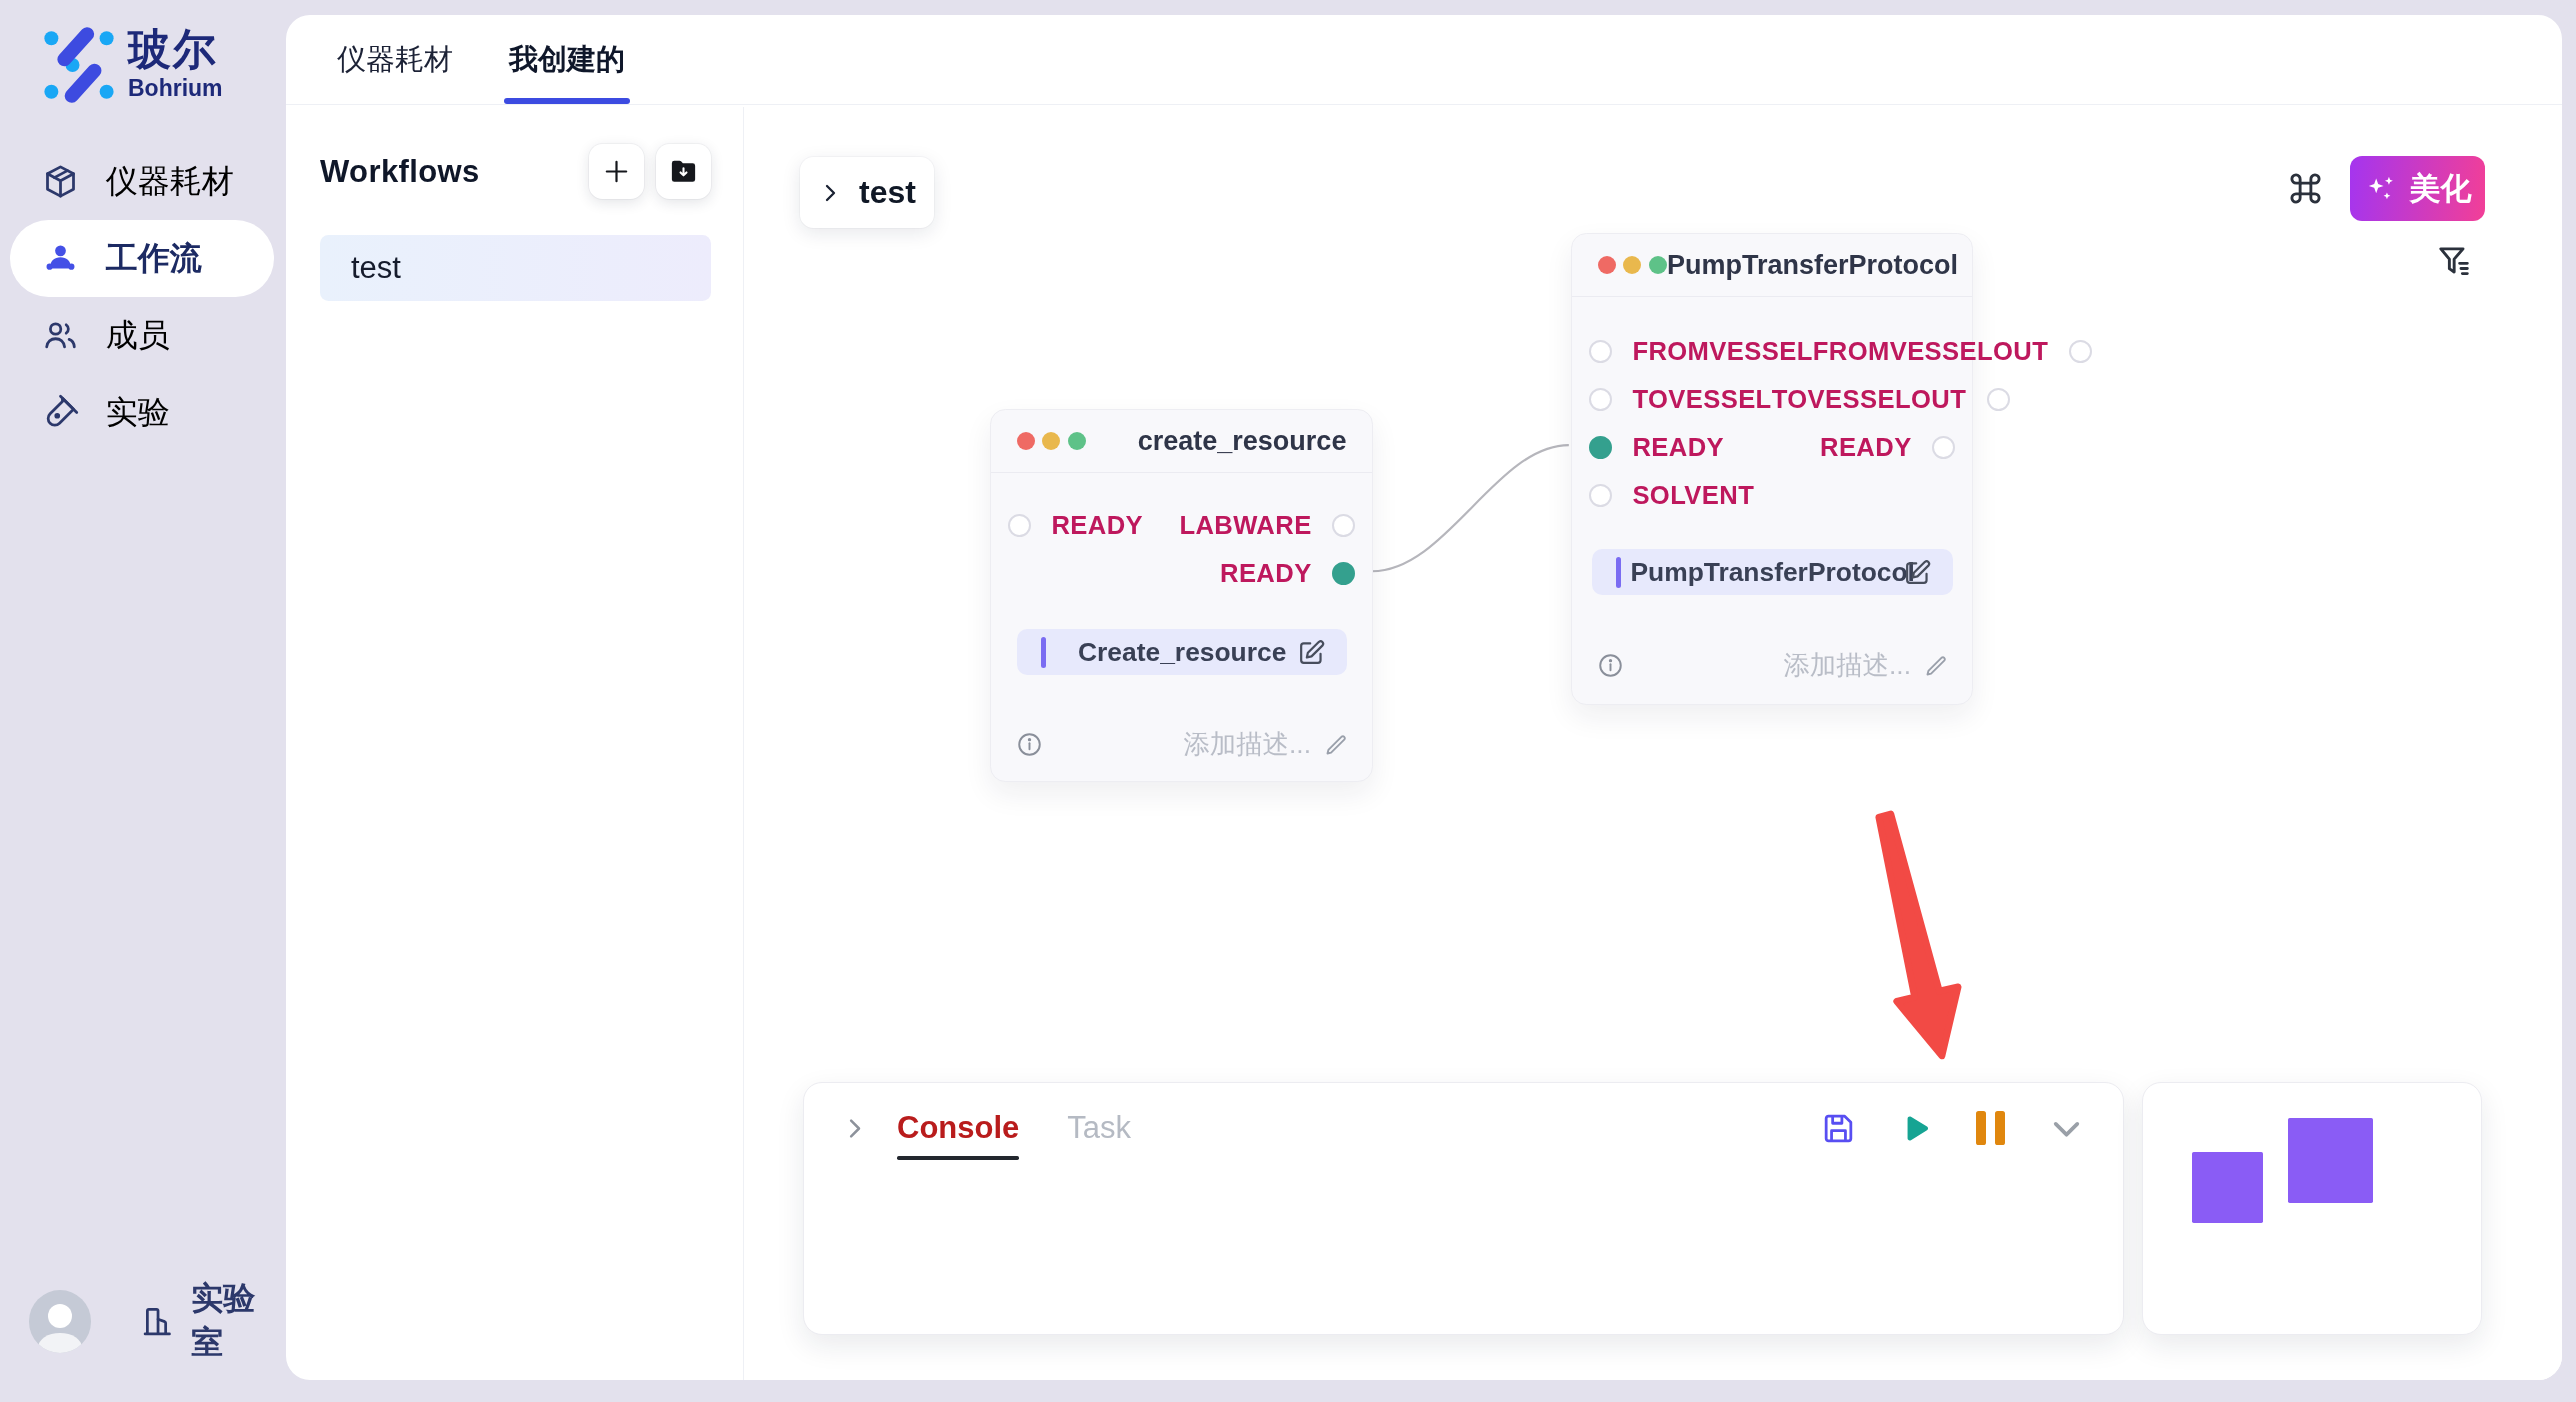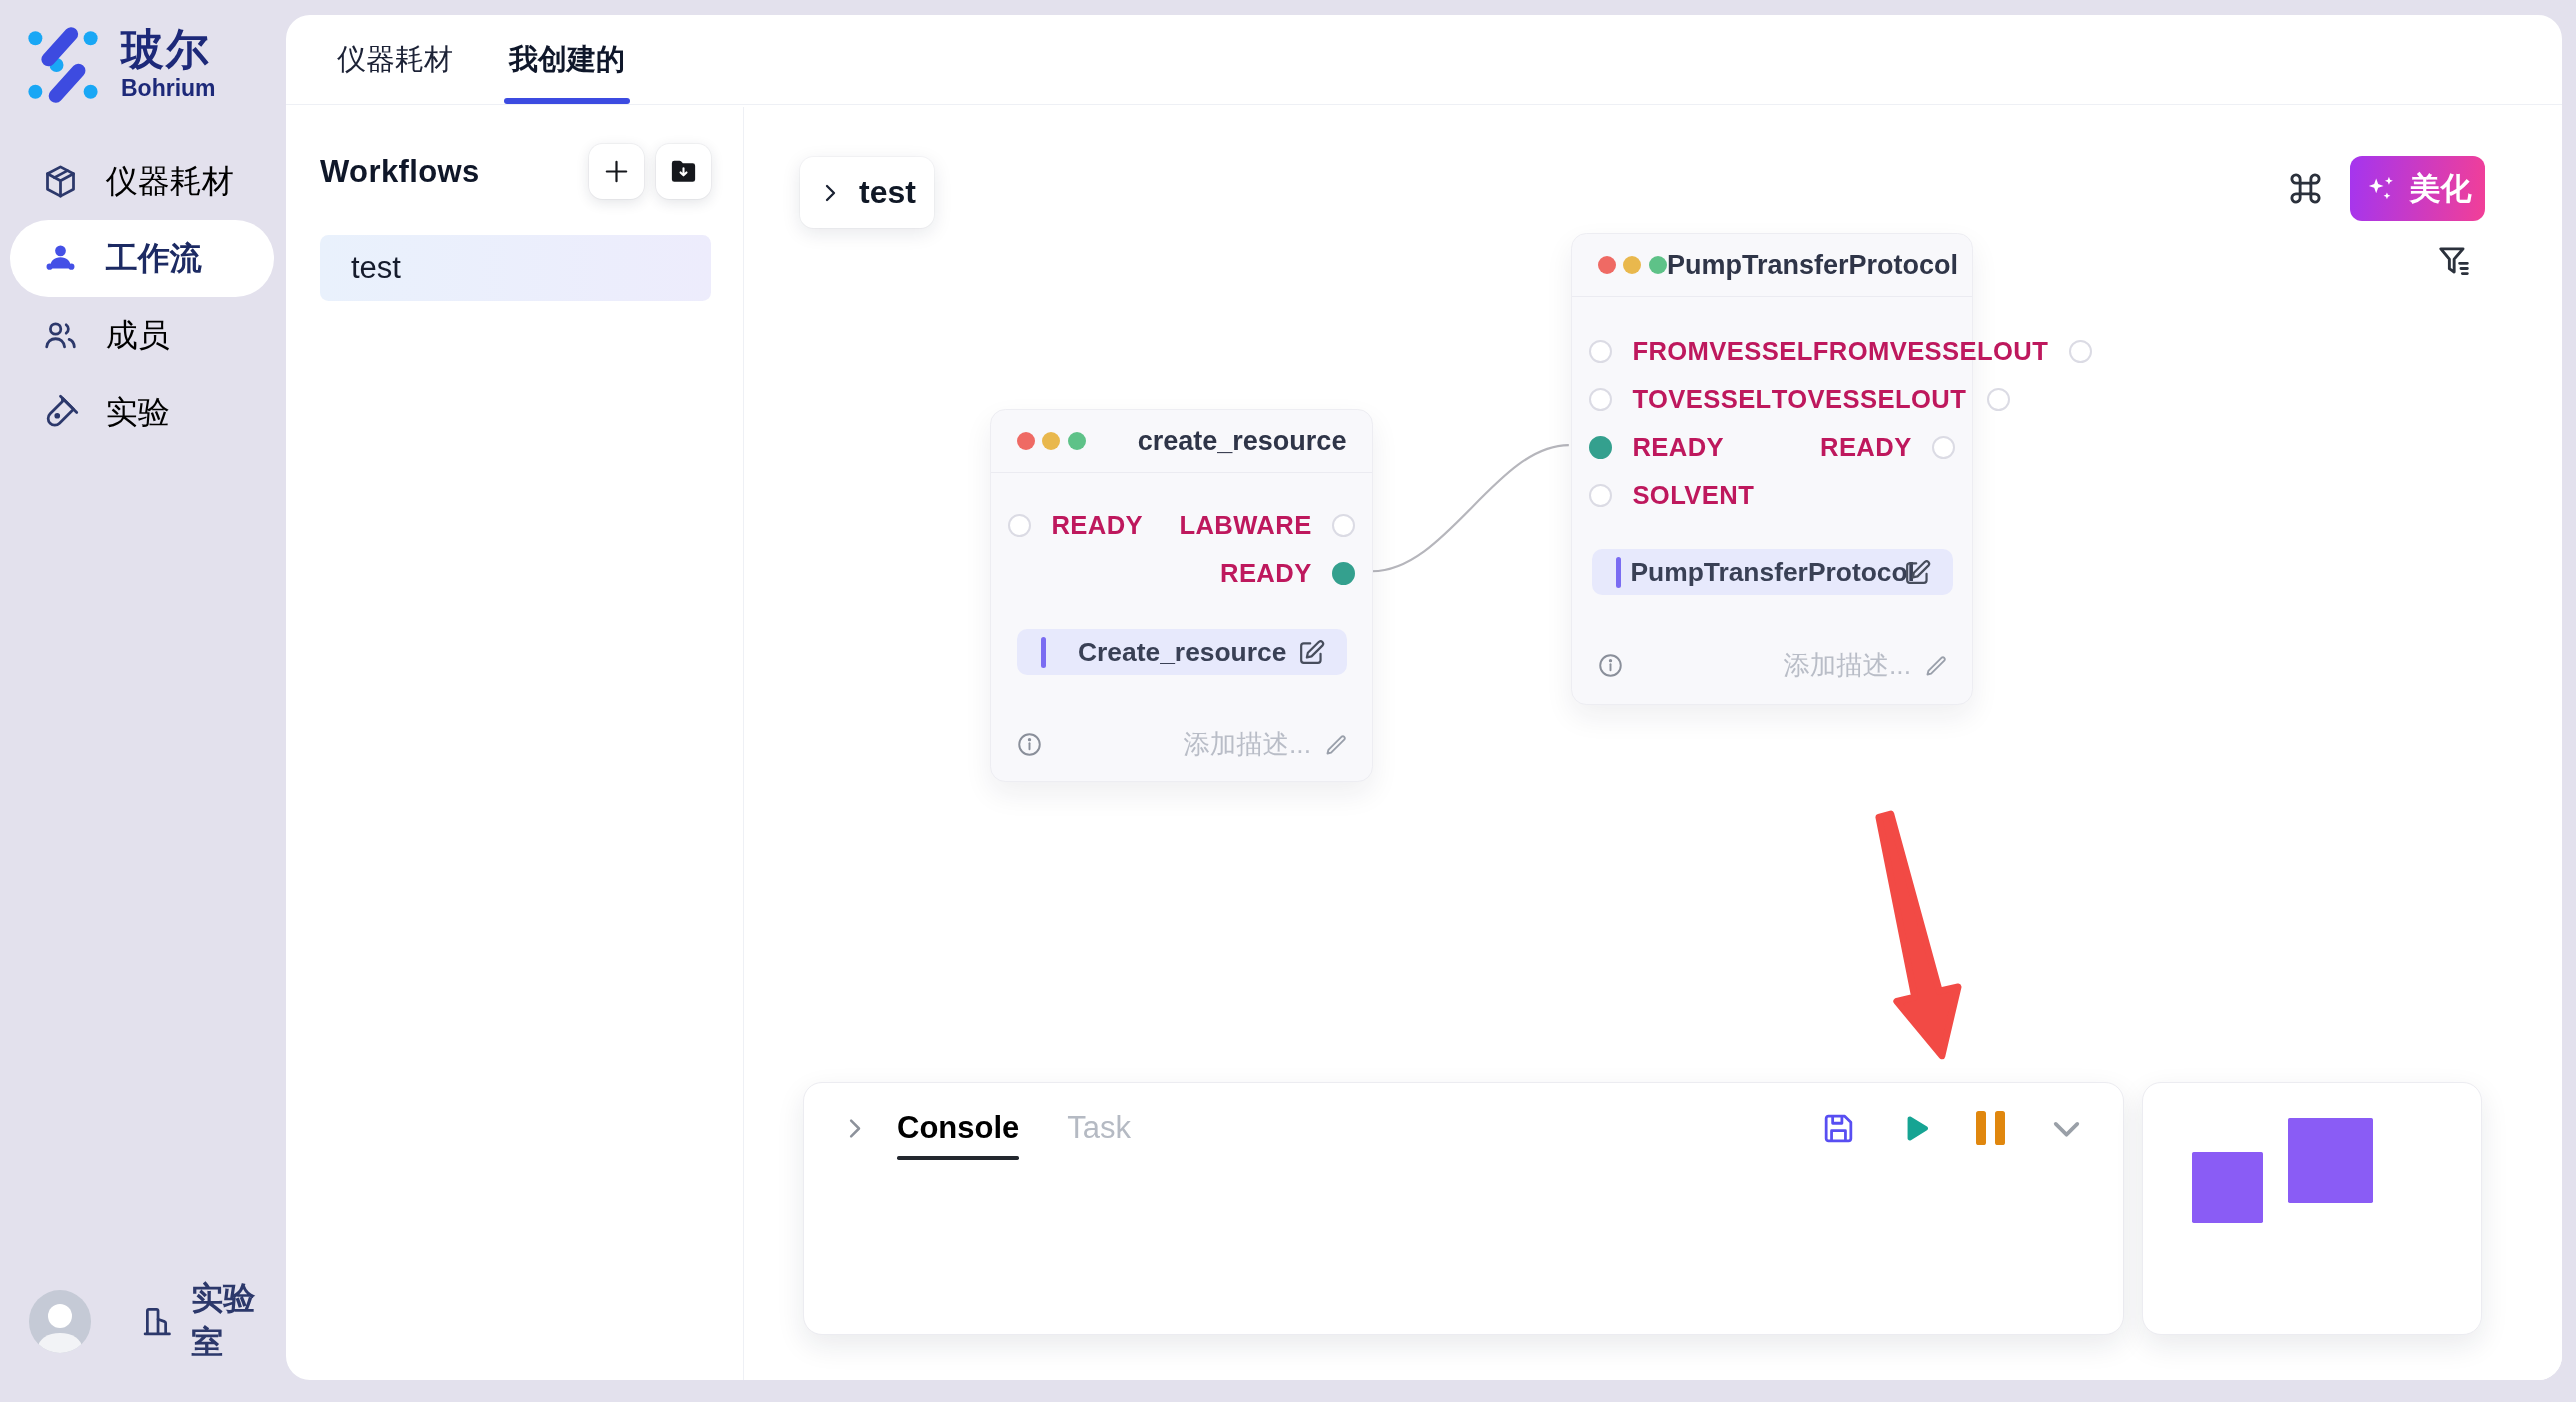--- a/index.html
+++ b/index.html
@@ -7,21 +7,21 @@
   body {
     font-family:"Liberation Sans","DejaVu Sans",sans-serif;
     background:#e3e1ed;
     overflow:hidden;
     position:relative;
   }
   .root { position:absolute; inset:0; }
 
   
   .sidebar { position:absolute; left:0; top:0; width:286px; height:100%; }
-  .brand { position:absolute; left:24px; top:25.6px; display:flex; align-items:center; gap:19px; cursor:pointer; }
+  .brand { position:absolute; left:40px; top:25.6px; display:flex; align-items:center; gap:10px; cursor:pointer; }
   .brand-mark { width:78px; height:78px; }
   .brand-zh { font-size:43px; font-weight:700; color:#1d2979; line-height:1.05; letter-spacing:1.7px; }
   .brand-en { font-size:23px; font-weight:700; color:#1d2979; margin-top:3.4px; }
 
   .nav { position:absolute; left:10.2px; right:12px; top:143px; }
   .nav-item { height:77px; display:flex; align-items:center; gap:25.6px; padding-left:31px;
               font-size:32px; color:#000000; border-radius:39px; cursor:pointer; }
   .nav-item.active { background:#ffffff; font-weight:700; color:#1c2a63; }
   .nav-ic { width:39px; height:39px; flex:0 0 39px; }
 
@@ -108,21 +108,21 @@
   .desc { margin-left:auto; display:flex; align-items:center; gap:12px; cursor:text;
           font-size:26.4px; color:#b9bdc7; }
   .desc svg { width:27px; height:27px; }
 
   
   .console { position:absolute; left:57px; top:975px; width:1321px; height:253px;
              background:#fff; border:1.7px solid #ececf1; border-radius:19px;
              box-shadow:0 10.2px 29px rgba(25,30,60,.09); }
   .console-head { display:flex; align-items:center; padding:25.6px 37px 0 37px; }
   .console-head .chev { width:27px; height:27px; color:#8d929b; margin-right:29px; cursor:pointer; }
-  .ctab { position:relative; font-size:31px; font-weight:600; color:#000000; cursor:pointer; }
+  .ctab { position:relative; font-size:31px; font-weight:600; color:#b91c1c; cursor:pointer; }
   .ctab.active::after { content:""; position:absolute; left:0; right:0; bottom:-13.6px; height:4.3px;
                         border-radius:1.7px; background:#23272e; }
   .ctab.dim { font-weight:500; color:#b5bac3; margin-left:48px; }
   .console-actions { margin-left:auto; display:flex; align-items:center; gap:37px; }
   .cbtn { width:39px; height:39px; display:flex; align-items:center; justify-content:center; cursor:pointer; }
   .cbtn svg { width:37px; height:37px; }
   .pause-bars { display:flex; gap:9.4px; }
   .pause-bars i { display:block; width:9.4px; height:34px; border-radius:2.6px; background:#e0870e; }
 
   

